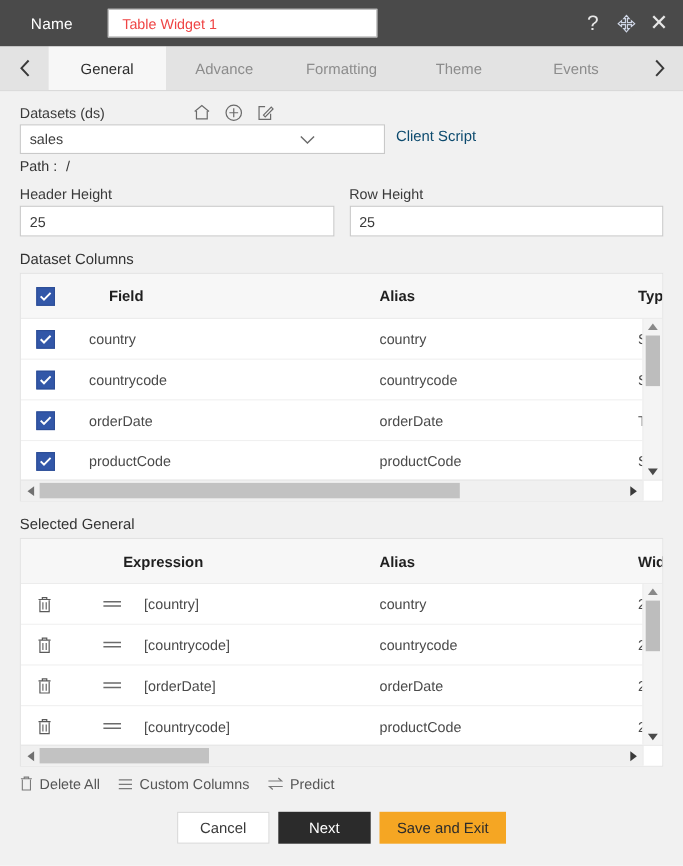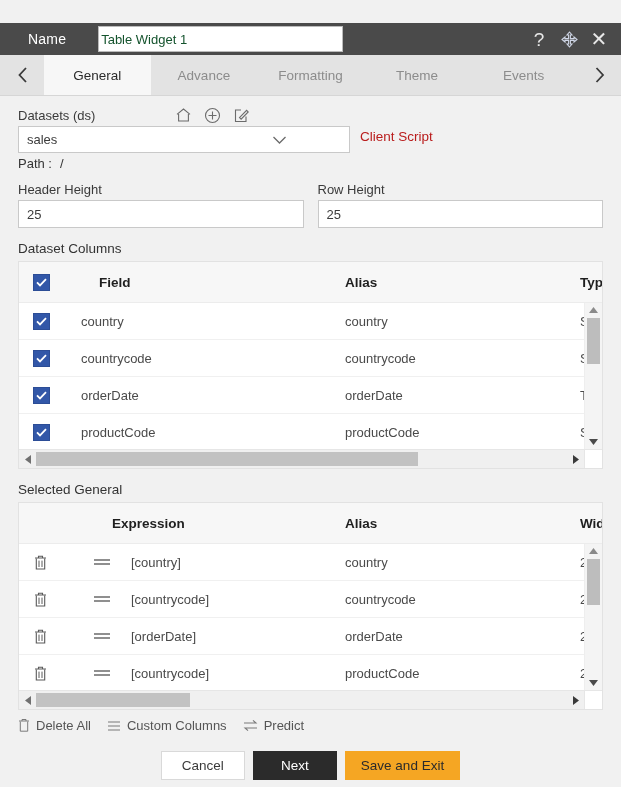--- a/index.html
+++ b/index.html
@@ -17,45 +17,44 @@
     width: 621px; height: 787px;
     position: relative;
     background: #f1f1f1;
     box-sizing: border-box;
     display: flex;
     flex-direction: column;
   }
 
   
   .titlebar {
-    height: 32px;
+    height: 42px;
     background: #4a4a4a;
     display: flex;
     align-items: center;
     flex: 0 0 auto;
     position: relative;
-    margin-top: 23px;
   }
   .titlebar-label {
     color: #ffffff;
     font-size: 14px;
     margin-left: 28px;
     letter-spacing: .2px;
   }
   .title-input {
     margin-left: 32px;
     width: 245px;
     height: 26px;
     background: #ffffff;
     border: 1px solid #bbb;
     box-sizing: border-box;
     font-family: "Liberation Sans", sans-serif;
     font-size: 13px;
-    color: #14532d;
-    padding: 0 2px;
+    color: #ef4444;
+    padding: 0 12px;
     outline: none;
   }
   .titlebar-icons {
     position: absolute;
     right: 12px;
     top: 0; bottom: 0;
     display: flex;
     align-items: center;
     gap: 10px;
   }
@@ -179,21 +178,21 @@
     margin-left: 36px;
     margin-top: 2px;
     cursor: pointer;
   }
   .cb-empty {
     width: 17px; height: 17px;
     border: 2px solid #767676;
     background: #fff;
     box-sizing: border-box;
   }
-  .client-script span { font-size: 13.5px; color: #b91c1c; }
+  .client-script span { font-size: 13.5px; color: #0c4a6e; }
 
   .two-col {
     display: flex;
     gap: 14px;
     margin-top: 7px;
   }
   .col { flex: 1 1 0; }
   .text-input {
     width: 100%;
     height: 28px;

